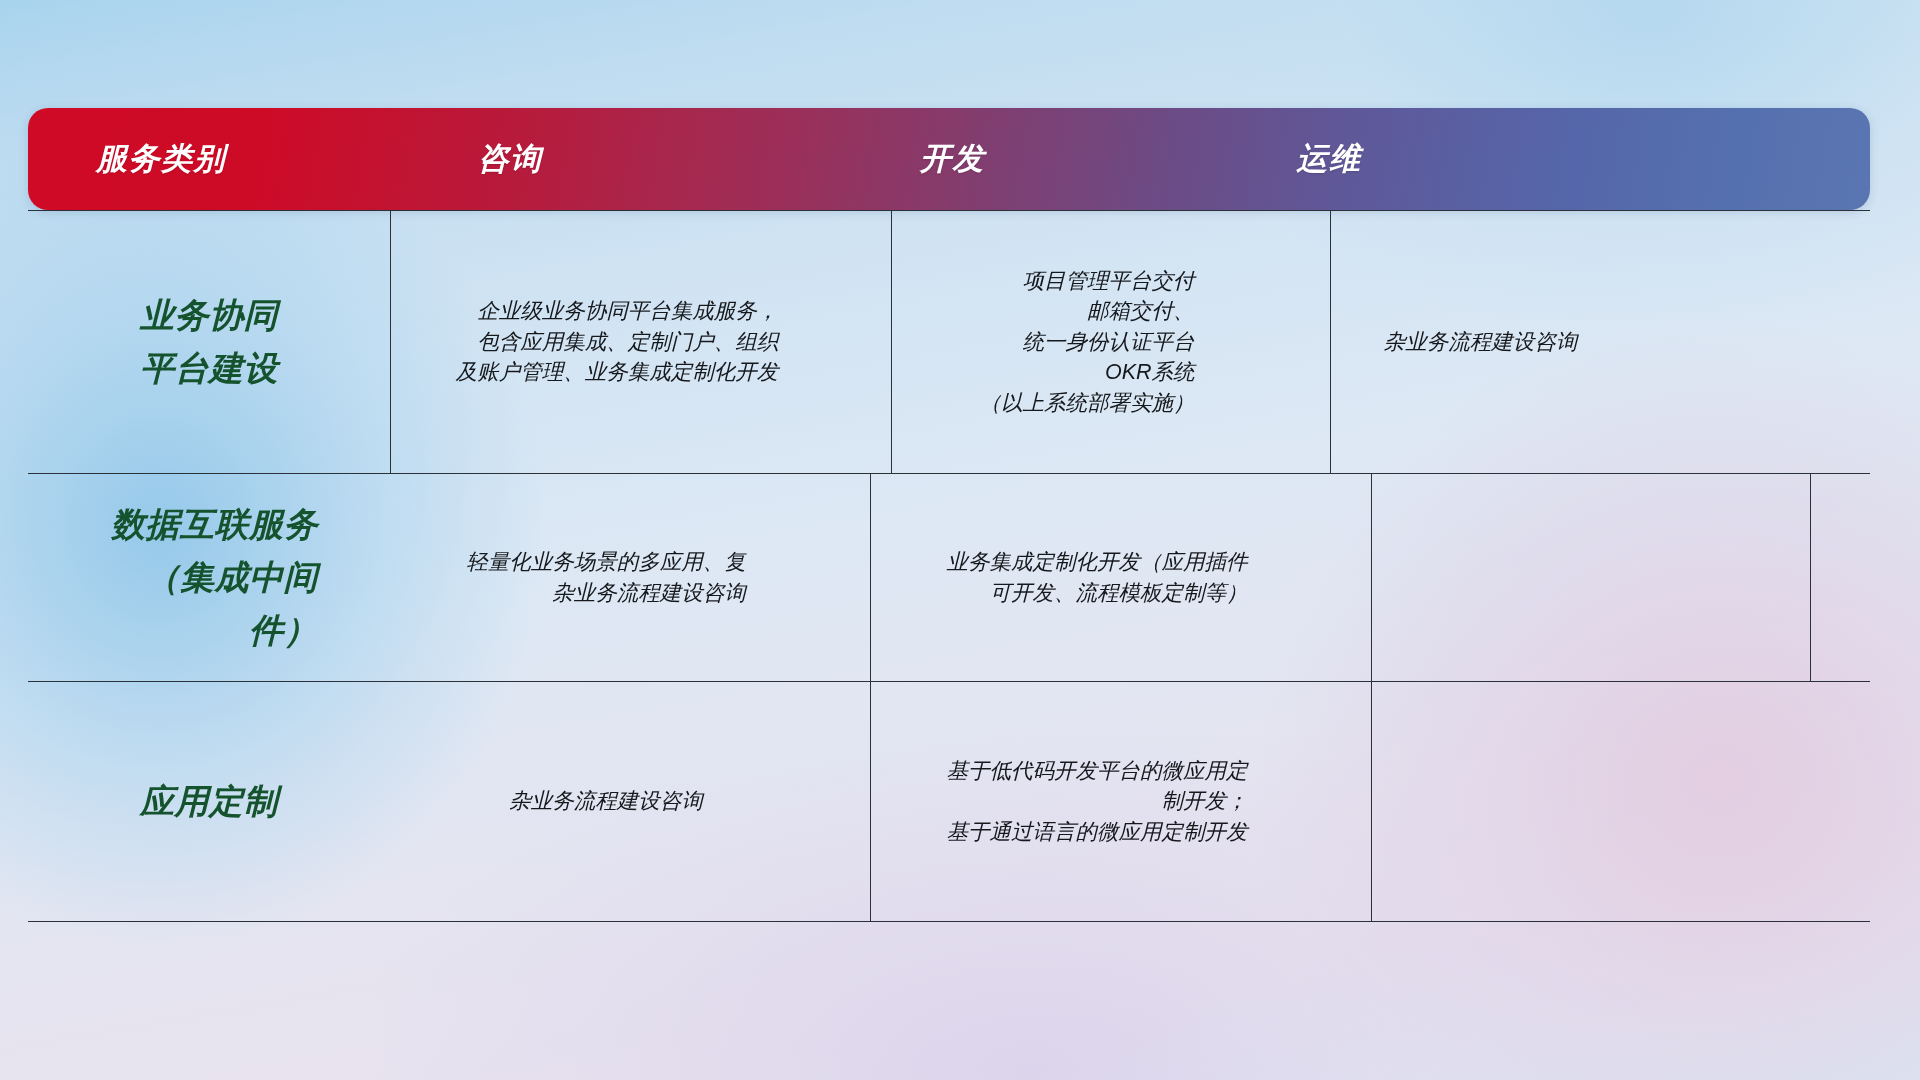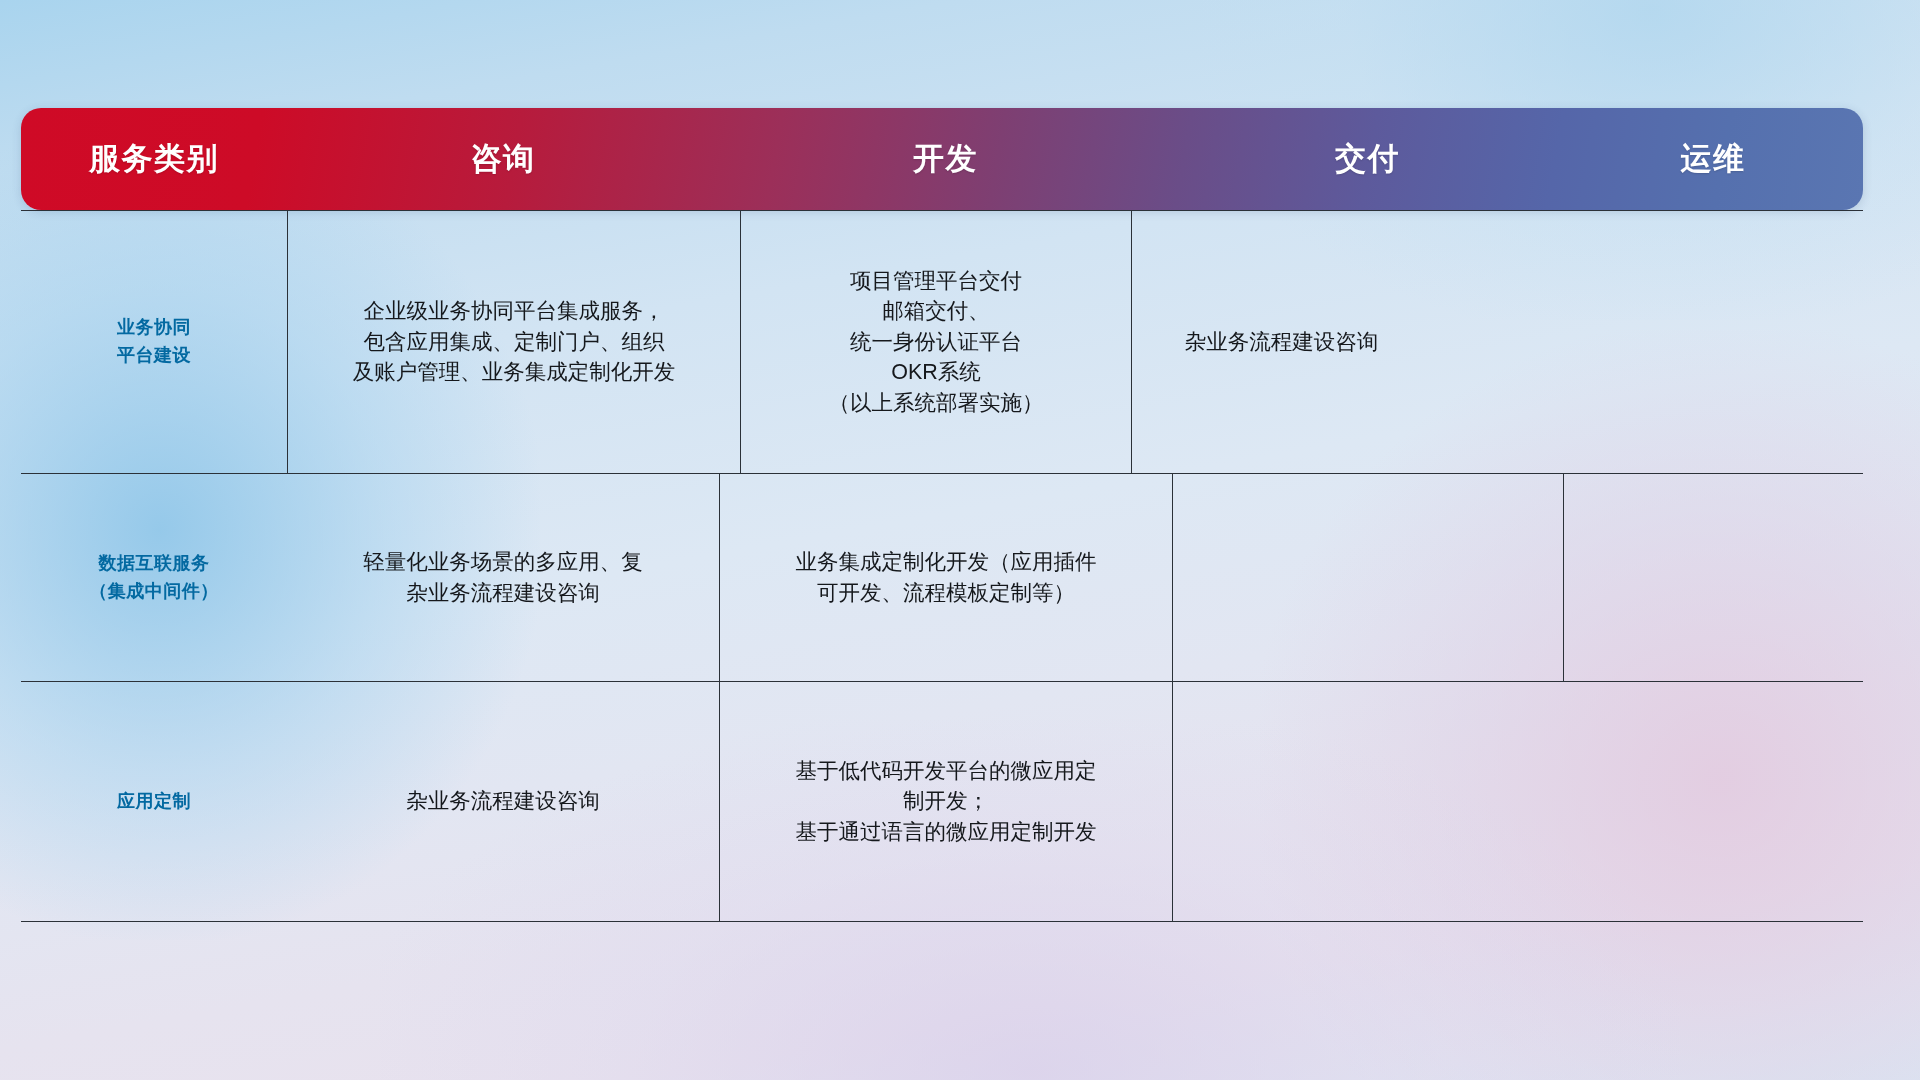--- a/index.html
+++ b/index.html
@@ -64,23 +64,24 @@
     width: 900px; height: 620px;
     background: radial-gradient(ellipse at center,
         rgba(175,214,238,0.75) 0%,
         rgba(196,224,242,0.35) 48%,
         rgba(214,231,245,0.0) 76%);
   }
 
   
   #table-wrap {
     position: absolute;
-    left: 21px;
+    left: 28px;
     top: 108px;
     width: 1842px;
+    font-style: italic;
   }
 
   
   #table-header {
     display: flex;
     height: 102px;
     border-radius: 20px;
     background: linear-gradient(100deg,
         #cf0a26 0%,
         #cd0b27 13%,
@@ -121,27 +122,28 @@
 
   .cell {
     display: flex;
     align-items: center;
     justify-content: center;
     box-sizing: border-box;
     padding: 6px 24px;
     font-size: 21.5px;
     line-height: 1.42;
     color: #15181c;
-    text-align: center;
+    text-align: right;
     white-space: pre-line;
+    margin-left: 48px;
   }
   .cell.cat {
-    color: #0369a1;
+    color: #14532d;
     font-weight: bold;
-    font-size: 18px;
+    font-size: 34px;
     line-height: 1.55;
     letter-spacing: 0.5px;
   }
   
   .sep-left { border-left: 1.6px solid #2b3138; }
 
   
   .c1 { width: 266px; flex: 0 0 266px; }
   .c2 { width: 432px; flex: 0 0 432px; }
   .c3 { width: 453px; flex: 0 0 453px; }
@@ -156,21 +158,20 @@
 <div id="bg-glow-left"></div>
 <div id="bg-glow-right"></div>
 <div id="bg-glow-bottom"></div>
 
 <div id="table-wrap">
 
   <div id="table-header">
     <div class="hcell c1">服务类别</div>
     <div class="hcell c2">咨询</div>
     <div class="hcell c3">开发</div>
-    <div class="hcell c4">交付</div>
     <div class="hcell c5">运维</div>
   </div>
 
   <div id="table-body">
 
     <div class="row" id="r1">
       <div class="cell cat c1">业务协同
 平台建设</div>
       <div class="cell c3 sep-left">企业级业务协同平台集成服务，
 包含应用集成、定制门户、组织

